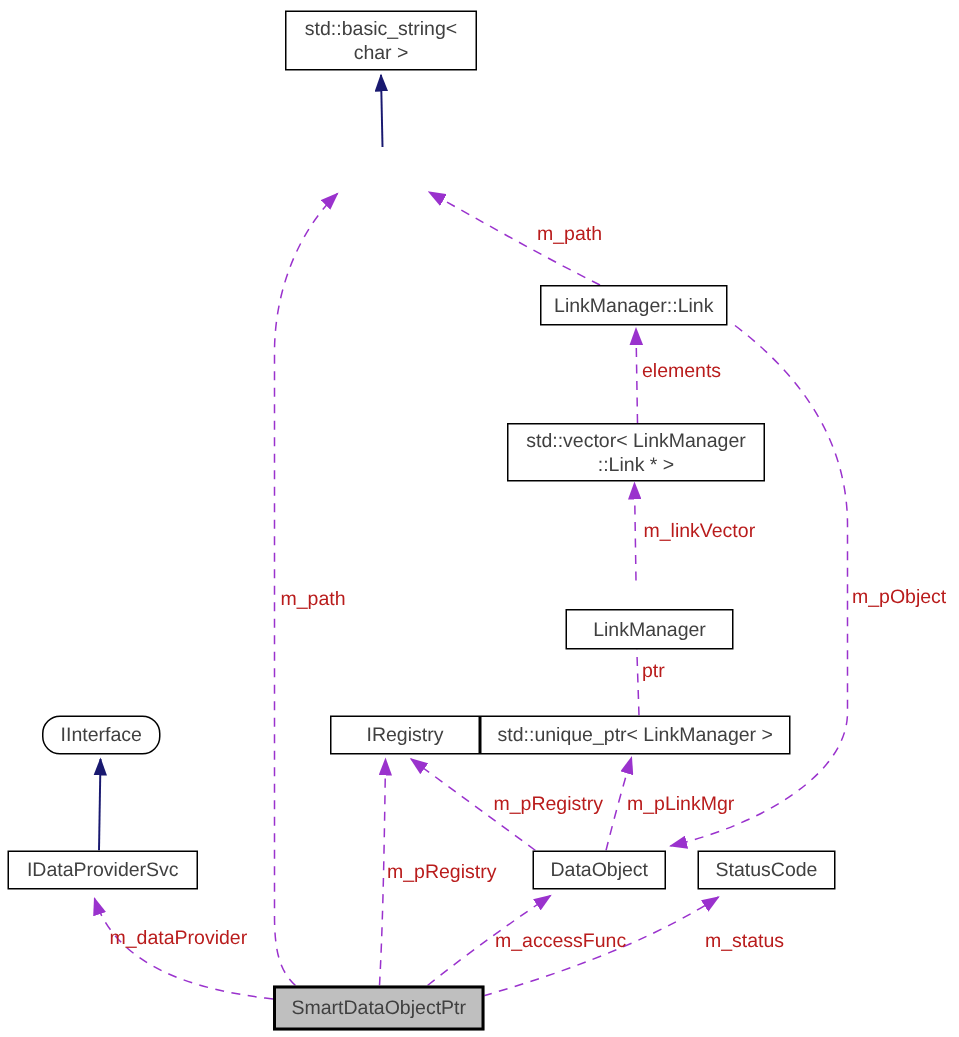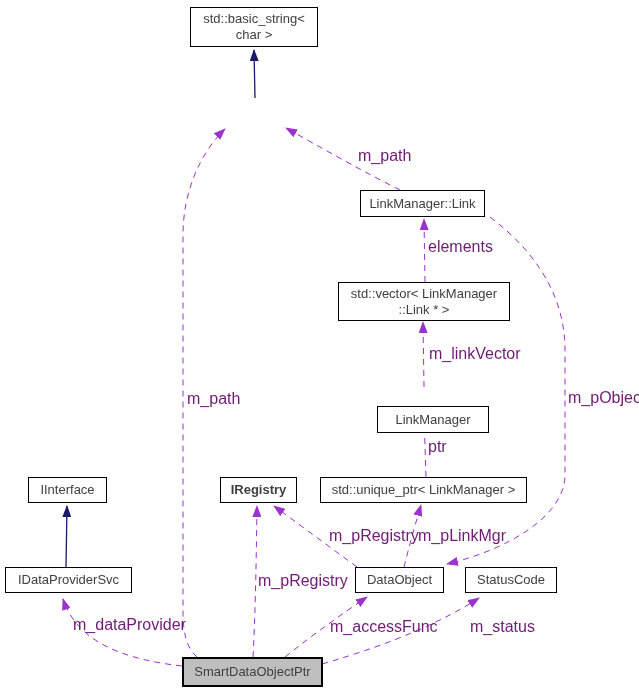--- a/index.html
+++ b/index.html
@@ -25,22 +25,22 @@
     justify-content:center;
     white-space:nowrap;
     cursor:pointer;
   }
   .node.selected{
     background:#bfbfbf;
     border:2px solid #000000;
   }
   .edge-label{
     position:absolute;
-    color:#701a75;
-    font-size:16px;
+    color:#b91c1c;
+    font-size:13px;
     line-height:13px;
     white-space:nowrap;
   }
   .usage{stroke:#9a32cd;stroke-width:1;fill:none;stroke-dasharray:6,5;}
   .inherit{stroke:#191970;stroke-width:1.3;fill:none;}
 </style>
 </head>
 <body>
 
 <div id="canvas">
@@ -84,29 +84,29 @@
 
   <div class="node" style="left:338px;top:282px;width:172px;height:39px;">
     <span>std::vector&lt; LinkManager</span>
     <span>::Link * &gt;</span>
   </div>
 
   <div class="node" style="left:377px;top:406px;width:112px;height:27px;">
     <span>LinkManager</span>
   </div>
 
-  <div class="node" style="left:220px;top:477px;width:77px;height:26px;font-weight:bold;">
+  <div class="node" style="left:220px;top:477px;width:100px;height:26px;">
     <span>IRegistry</span>
   </div>
 
   <div class="node" style="left:320px;top:477px;width:207px;height:26px;">
     <span>std::unique_ptr&lt; LinkManager &gt;</span>
   </div>
 
-  <div class="node" style="left:28px;top:477px;width:79px;height:26px;">
+  <div class="node" style="left:28px;top:477px;width:79px;height:26px;border-radius:12px;">
     <span>IInterface</span>
   </div>
 
   <div class="node" style="left:5px;top:567px;width:127px;height:26px;">
     <span>IDataProviderSvc</span>
   </div>
 
   <div class="node" style="left:355px;top:567px;width:89px;height:26px;">
     <span>DataObject</span>
   </div>

